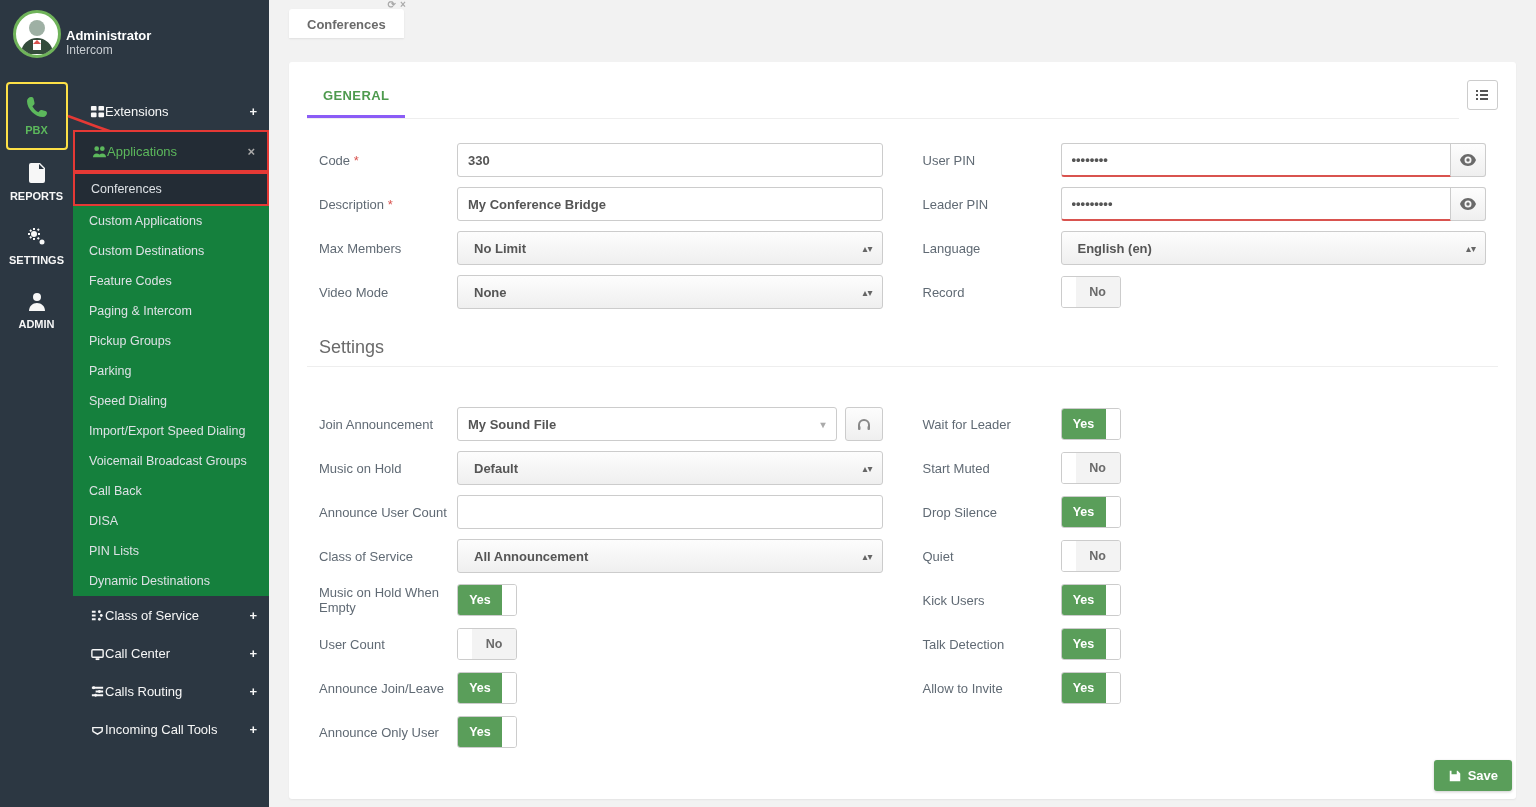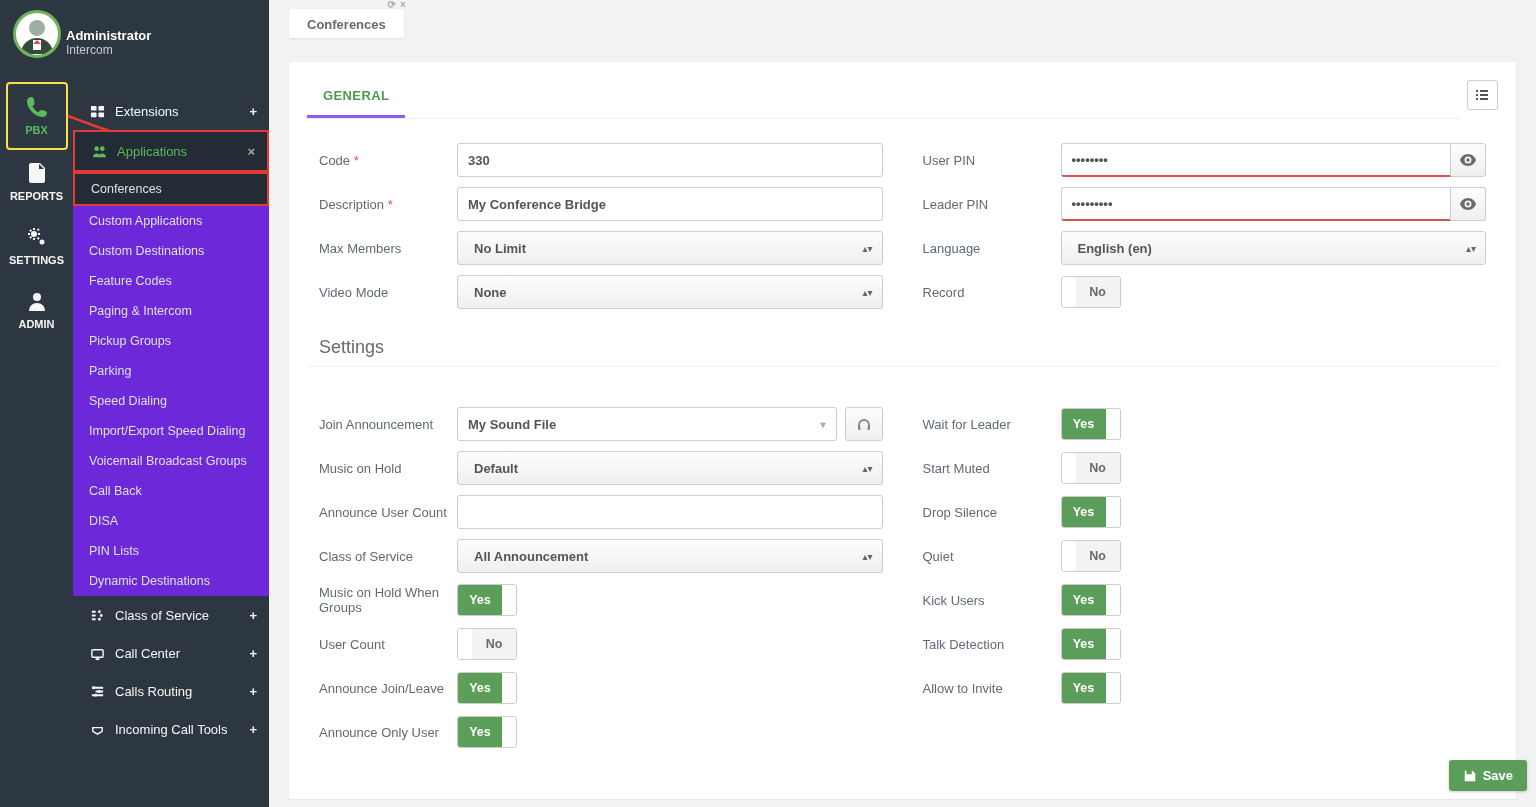--- a/index.html
+++ b/index.html
@@ -19,23 +19,23 @@
 
 .red-arrow { position:absolute; left:66px; top:108px; width:120px; height:50px; pointer-events:none; }
 
 
 .userinfo { position:absolute; left: 66px; top: 28px; color:#fff; }
 .userinfo .n { font-weight:700; font-size:13px; }
 .userinfo .o { font-size:12px; color:#c9ced3; }
 
 
 .submenu { width: 196px; background:#2c3742; padding-top:92px; }
-.sm-item { display:flex; align-items:center; gap:10px; color:#f7f7f7; font-size:13px; padding:11px 16px; cursor:pointer; position:relative; }
+.sm-item { display:flex; align-items:center; color:#f7f7f7; font-size:13px; padding:11px 16px; cursor:pointer; position:relative; }
 .sm-item.group { font-weight:400; }
-.sm-item.sub { padding-left:16px; color:#dde1e5; background:#6d28d9; }
+.sm-item.sub { padding-left:16px; color:#dde1e5; background:#15803d; }
 .sm-item.sub.selected { background:#232c35; border:2px solid #e53935; }
 .sm-item .plus, .sm-item .x { position:absolute; right:12px; font-weight:700; }
 .sm-item.expanded { background:#232c35; color:#5cb85c; border:2px solid #e53935; }
 .sm-item.expanded .x { color:#aaa; }
 .sm-item .gicon { width:16px; height:16px; display:inline-flex; align-items:center; justify-content:center; }
 .sm-item .gicon svg { width:15px; height:15px; fill:currentColor; }
 .submenu .children .sm-item { padding:8px 16px; font-size:12.5px; }
 
 
 .content { flex:1; position:relative; }
@@ -71,21 +71,21 @@
 .combo .aux { width:38px; height:34px; margin-left:8px; border:1px solid #ccc; border-radius:3px; background:linear-gradient(#fdfdfd,#efefef); display:flex; align-items:center; justify-content:center; }
 .combo .aux svg { width:16px; height:16px; fill:#888;}
 .toggle-holder { width:60px; height:32px; border:1px solid #ccc; border-radius:3px; display:flex; align-items:center; font-weight:700; font-size:12.5px; cursor:pointer; overflow:hidden;}
 .toggle-holder.yes { }
 .toggle-holder.yes .a { background:#5a9e5a; color:#fff; flex:0 0 44px; display:flex; align-items:center; justify-content:center; height:100%; }
 .toggle-holder.yes .b { flex:1; background:#fff; height:100%;}
 .toggle-holder.no .a { flex:1; background:#fff; height:100%;}
 .toggle-holder.no .b { background:#f3f3f3; color:#6a6a6a; flex:0 0 44px; display:flex; align-items:center; justify-content:center; height:100%;}
 .toggle-holder.no { justify-content:flex-end; }
 
-.save-btn { position:fixed; right:9px; bottom:16px; background:#5a9e5a; color:#fff; border:none; border-radius:3px; padding:8px 14px; font-size:13px; font-weight:600; display:flex; align-items:center; gap:6px; cursor:pointer; box-shadow:0 1px 3px rgba(0,0,0,.2);}
+.save-btn { position:fixed; right:24px; bottom:16px; background:#5a9e5a; color:#fff; border:none; border-radius:3px; padding:8px 14px; font-size:13px; font-weight:600; display:flex; align-items:center; gap:6px; cursor:pointer; box-shadow:0 1px 3px rgba(0,0,0,.2);}
 .save-btn svg { width:14px; height:14px; fill:#fff; }
 
 </style>
 </head>
 <body>
 
 <div class="layout">
 
   <div class="mainnav">
     <div class="avatar-wrap">
@@ -398,21 +398,21 @@
           <div class="row">
             <label>Class of Service</label>
             <div class="ctl sel-wrap">
                 <div class="sel" style="display:flex;align-items:center;">
                   <span style="font-weight:700">All Announcement</span>
                 </div>
                 <span class="caret">▴▾</span>
               </div>
           </div>
           <div class="row">
-            <label class="wide">Music on Hold When Groups</label>
+            <label class="wide">Music on Hold When Empty</label>
             <div class="ctl">
                 <div class="toggle-holder yes">
                   <div class="a">Yes</div>
                   <div class="b"></div>
                 </div>
               </div>
           </div>
           <div class="row">
             <label>User Count</label>
             <div class="ctl">

